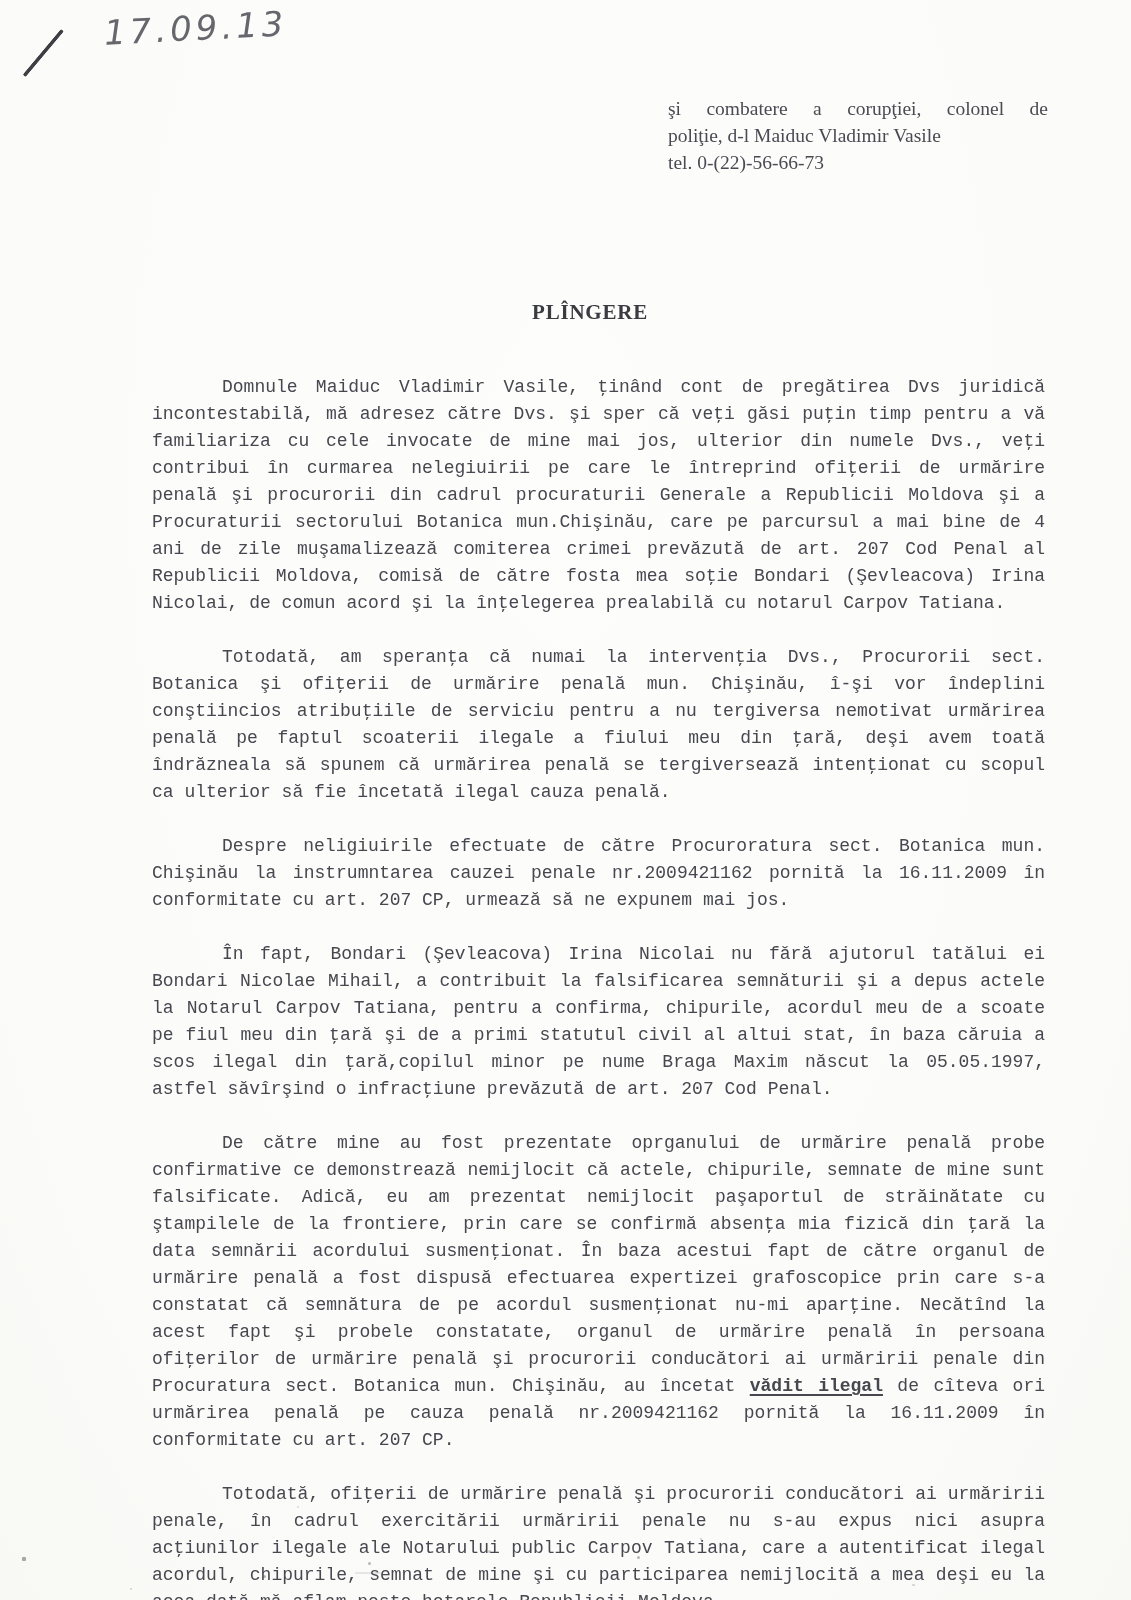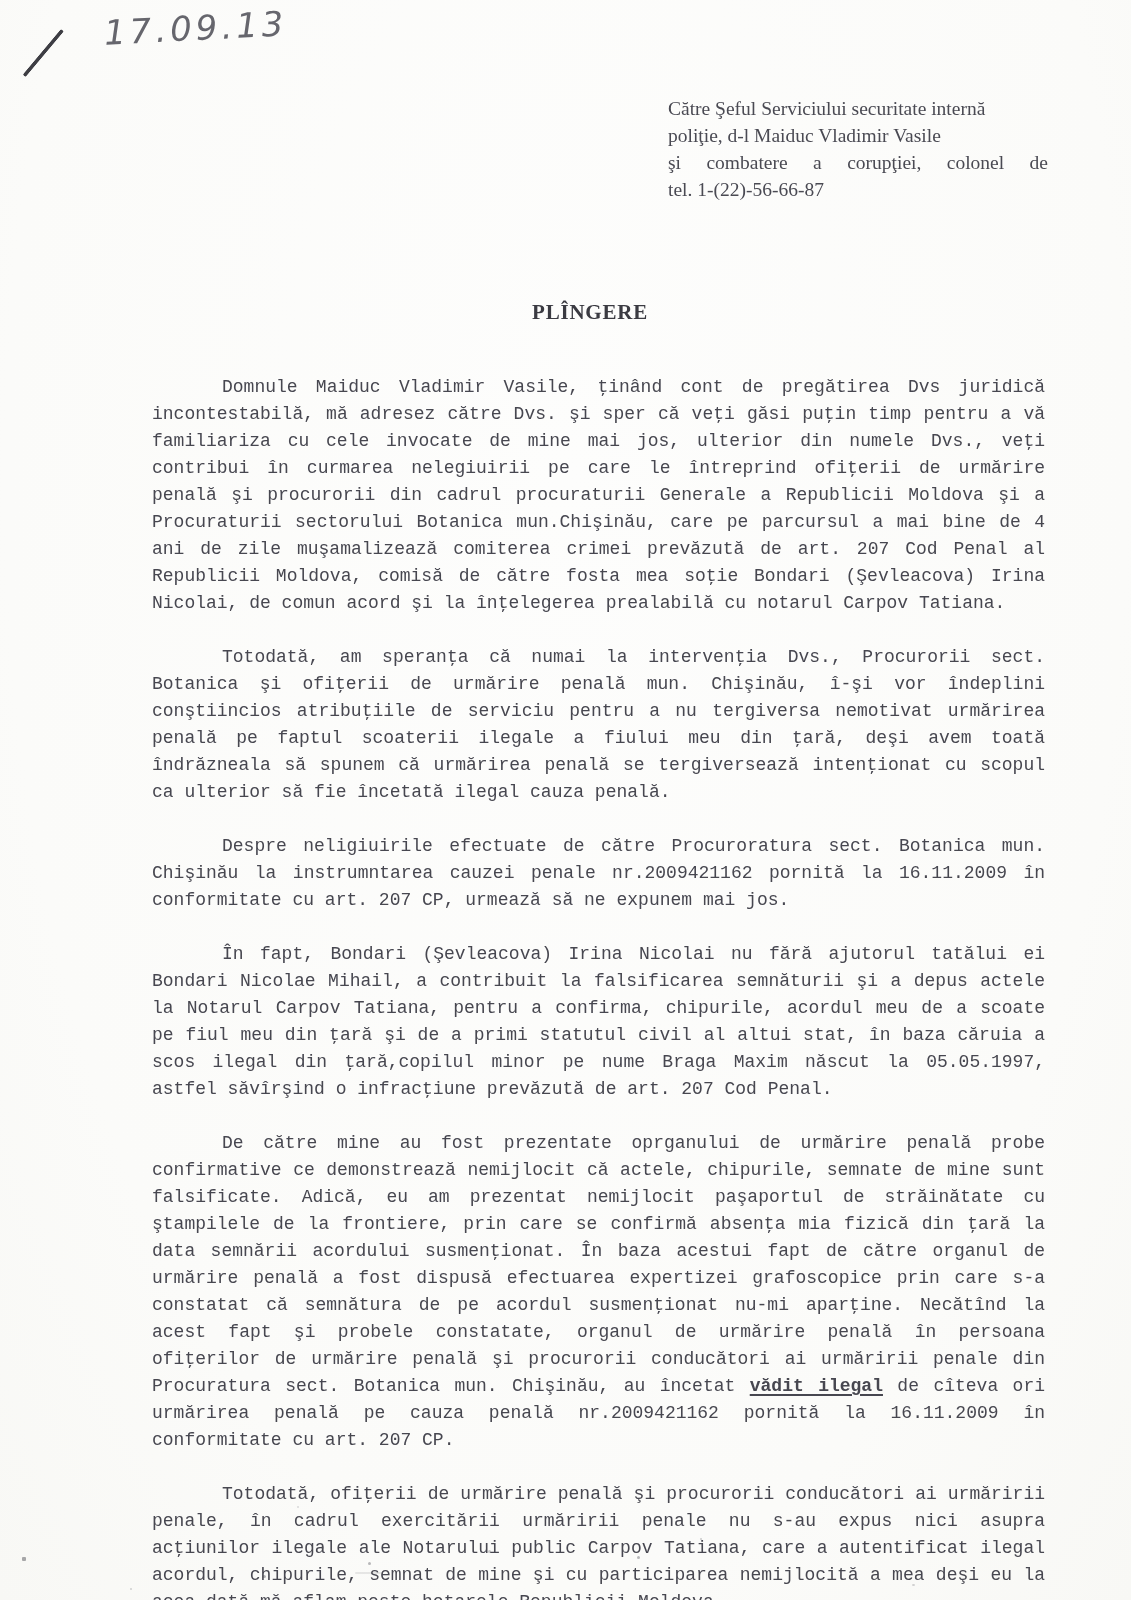--- a/index.html
+++ b/index.html
@@ -116,24 +116,23 @@
 </head>
 <body>
 
 <div class="page">
 
   <div class="pen-stroke"></div>
 
   <div class="hand-date">17.09.13</div>
 
   <div class="recipient">
-    <div class="line">Către Şeful Serviciului securitate internă</div>
+    <div class="line justified">şi combatere a corupţiei, colonel de</div>
     <div class="line">poliţie, d-l Maiduc Vladimir Vasile</div>
-    <div class="line justified">şi combatere a corupţiei, colonel de</div>
-    <div class="line">tel. 1-(22)-56-66-87</div>
+    <div class="line">tel. 0-(22)-56-66-73</div>
   </div>
 
   <div class="doc-title">PLÎNGERE</div>
 
   <div class="body-text">
     <p>Domnule Maiduc Vladimir Vasile, ţinând cont de pregătirea Dvs juridică incontestabilă, mă adresez către Dvs. şi sper că veţi găsi puţin timp pentru a vă familiariza cu cele invocate de mine mai jos, ulterior din numele Dvs., veţi contribui în curmarea nelegiuirii pe care le întreprind ofiţerii de urmărire penală şi procurorii din cadrul procuraturii Generale a Republicii Moldova şi a Procuraturii sectorului Botanica mun.Chişinău, care pe parcursul a mai bine de 4 ani de zile muşamalizează comiterea crimei prevăzută de art. 207 Cod Penal al Republicii Moldova, comisă de către fosta mea soţie Bondari (Şevleacova) Irina Nicolai, de comun acord şi la înţelegerea prealabilă cu notarul Carpov Tatiana.</p>
     <p>Totodată, am speranţa că numai la intervenţia Dvs., Procurorii sect. Botanica şi ofiţerii de urmărire penală mun. Chişinău, î-şi vor îndeplini conştiincios atribuţiile de serviciu pentru a nu tergiversa nemotivat urmărirea penală pe faptul scoaterii ilegale a fiului meu din ţară, deşi avem toată îndrăzneala să spunem că urmărirea penală se tergiversează intenţionat cu scopul ca ulterior să fie încetată ilegal cauza penală.</p>
     <p>Despre neligiuirile efectuate de către Procuroratura sect. Botanica mun. Chişinău la instrumntarea cauzei penale nr.2009421162 pornită la 16.11.2009 în conformitate cu art. 207 CP, urmează să ne expunem mai jos.</p>
     <p>În fapt, Bondari (Şevleacova) Irina Nicolai nu fără ajutorul tatălui ei Bondari Nicolae Mihail, a contribuit la falsificarea semnăturii şi a depus actele la Notarul Carpov Tatiana, pentru a confirma, chipurile, acordul meu de a scoate pe fiul meu din ţară şi de a primi statutul civil al altui stat, în baza căruia a scos ilegal din ţară,copilul minor pe nume Braga Maxim născut la 05.05.1997, astfel săvîrşind o infracţiune prevăzută de art. 207 Cod Penal.</p>
     <p><span>De către mine au fost prezentate oprganului de urmărire penală probe confirmative ce demonstrează nemijlocit că actele, chipurile, semnate de mine sunt falsificate. Adică, eu am prezentat nemijlocit paşaportul de străinătate cu ştampilele de la frontiere, prin care se confirmă absenţa mia fizică din ţară la data semnării acordului susmenţionat. În baza acestui fapt de către organul de urmărire penală a fost dispusă efectuarea expertizei grafoscopice prin care s-a constatat că semnătura de pe acordul susmenţionat nu-mi aparţine. Necătînd la acest fapt şi probele constatate, organul de urmărire penală în persoana ofiţerilor de urmărire penală şi procurorii conducători ai urmăririi penale din Procuratura sect. Botanica mun. Chişinău, au încetat </span><span class="emph">vădit ilegal</span><span> de cîteva ori urmărirea penală pe cauza penală nr.2009421162 pornită la 16.11.2009 în conformitate cu art. 207 CP.</span></p>

